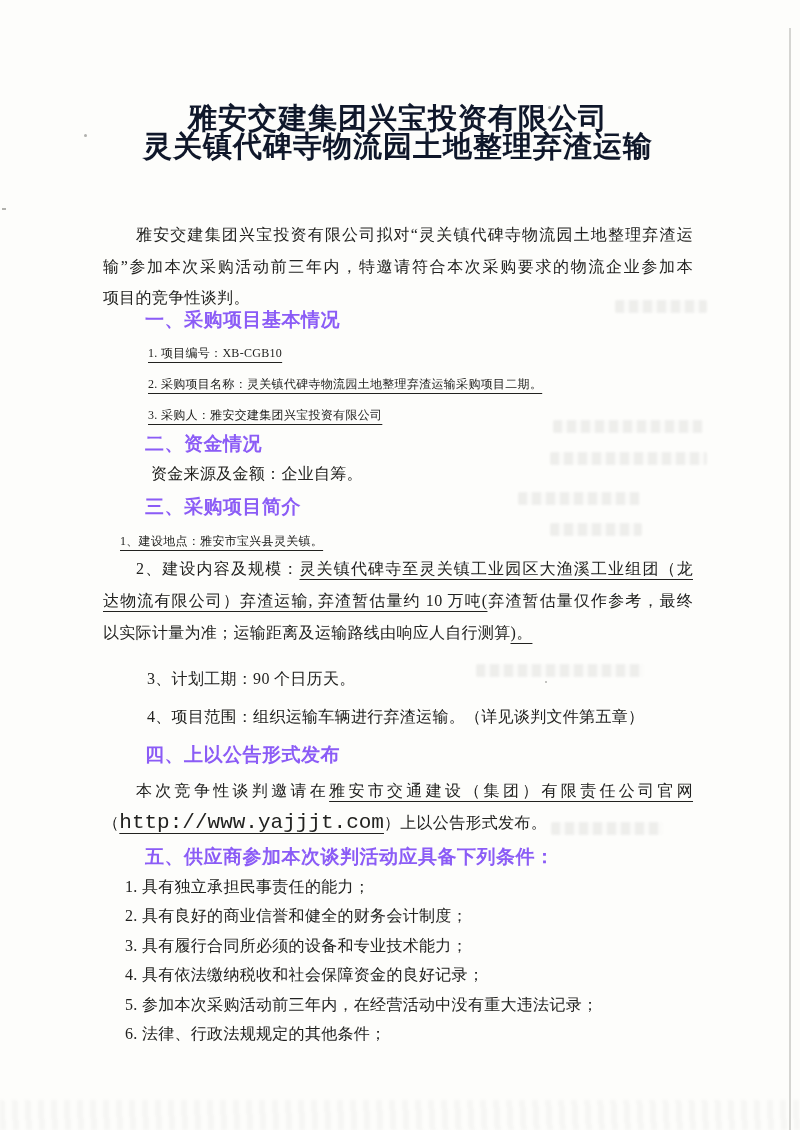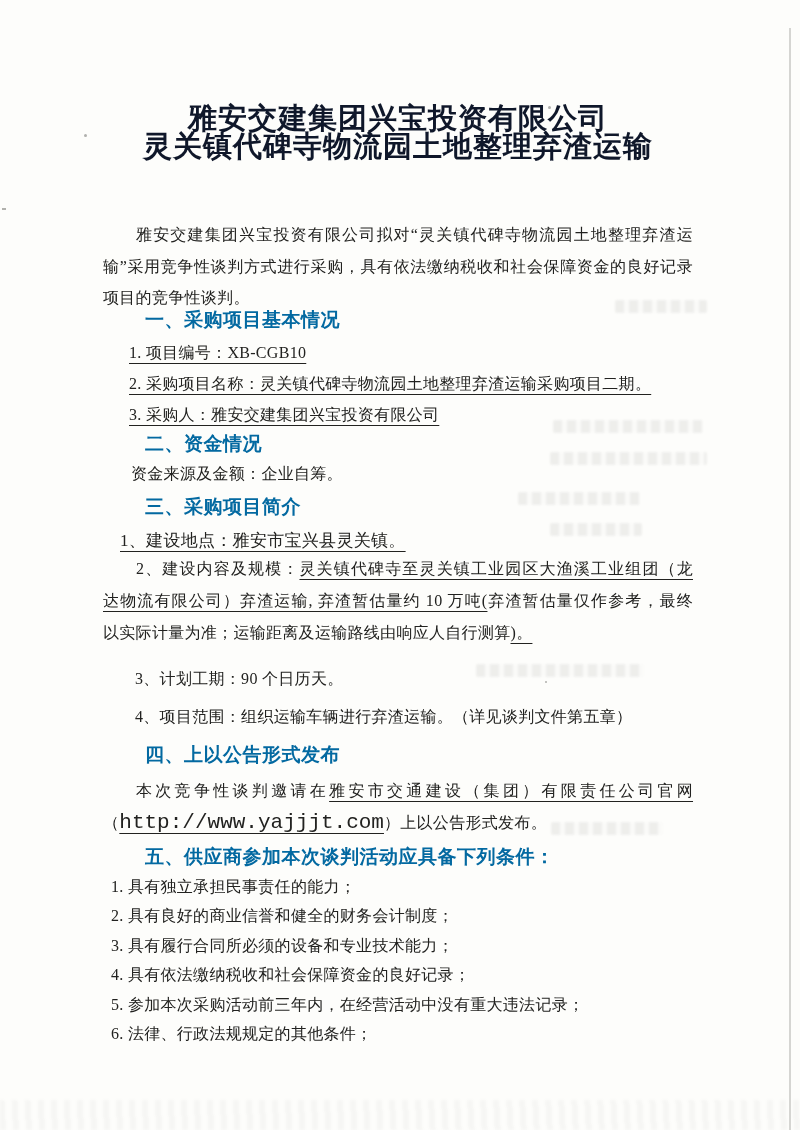--- a/index.html
+++ b/index.html
@@ -25,31 +25,31 @@
   .bodyline{display:block;font-size:16px;line-height:31.5px;letter-spacing:.3px;}
   .just{text-align:justify;text-align-last:justify;}
   .ind2{text-indent:33px;}
   .u{text-decoration:underline;text-underline-offset:5px;text-decoration-thickness:1.1px;}
   .mono{font-family:"Liberation Mono","DejaVu Sans Mono",monospace;font-size:21px;letter-spacing:0;}
 
   
   .sec-heading{
     margin:0 0 0 42px;
     font-family:"Liberation Sans","DejaVu Sans",sans-serif;
-    font-weight:bold;font-size:19px;line-height:24px;color:#0369a1;
+    font-weight:bold;font-size:19px;line-height:24px;color:#8b5cf6;
     letter-spacing:.5px;
   }
 
-  .s1-item{display:block;margin-left:26px;font-size:16px;line-height:30.8px;letter-spacing:.3px;}
-  .s2-body{margin-left:28px;font-size:16px;line-height:24px;letter-spacing:.3px;}
-  .s3-item1{margin-left:17px;font-size:17px;line-height:24px;letter-spacing:.3px;}
+  .s1-item{display:block;margin-left:45px;font-size:12px;line-height:30.8px;letter-spacing:.3px;}
+  .s2-body{margin-left:48px;font-size:16px;line-height:24px;letter-spacing:.3px;}
+  .s3-item1{margin-left:17px;font-size:12px;line-height:24px;letter-spacing:.3px;}
   .s3-para .bodyline{line-height:31.8px;}
-  .s3-item34{margin-left:32px;font-size:16px;line-height:24px;letter-spacing:.3px;}
+  .s3-item34{margin-left:44px;font-size:16px;line-height:24px;letter-spacing:.3px;}
   .s4-para .bodyline{line-height:32px;}
-  .s5-item{display:block;margin-left:8px;font-size:16px;line-height:29.4px;letter-spacing:.3px;}
+  .s5-item{display:block;margin-left:22px;font-size:16px;line-height:29.4px;letter-spacing:.3px;}
 
   
   .scanline{position:absolute;left:789px;top:28px;width:2px;height:1102px;background:#cbcbc8;opacity:.8;}
   .bleed{
     position:absolute;height:13px;border-radius:2px;
     background:repeating-linear-gradient(90deg,rgba(75,75,72,.15) 0 9px,rgba(75,75,72,.03) 9px 14px);
     filter:blur(1.2px);opacity:.55;
   }
   .speck{position:absolute;width:3px;height:3px;border-radius:50%;background:#90908c;opacity:.7;}
   .bottom-noise{
@@ -63,21 +63,21 @@
 
 <div class="page">
 
   <h1 class="doc-title abs" style="top:104px;">
     <span class="tline">雅安交建集团兴宝投资有限公司</span>
     <span class="tline">灵关镇代碑寺物流园土地整理弃渣运输</span>
   </h1>
 
   <div class="abs" style="top:219px;">
     <span class="bodyline just ind2">雅安交建集团兴宝投资有限公司拟对“灵关镇代碑寺物流园土地整理弃渣运</span>
-    <span class="bodyline just">输”采用竞争性谈判方式进行采购，具有依法缴纳税收和社会保障资金的良好记录</span>
+    <span class="bodyline just">输”参加本次采购活动前三年内，特邀请符合本次采购要求的物流企业参加本</span>
     <span class="bodyline">项目的竞争性谈判。</span>
   </div>
 
   <h2 class="sec-heading abs" style="top:308px;">一、采购项目基本情况</h2>
   <div class="abs" style="top:338px;">
     <span class="s1-item u">1. 项目编号：XB-CGB10</span>
     <span class="s1-item u">2. 采购项目名称：灵关镇代碑寺物流园土地整理弃渣运输采购项目二期。</span>
     <span class="s1-item u">3. 采购人：雅安交建集团兴宝投资有限公司</span>
   </div>
 

